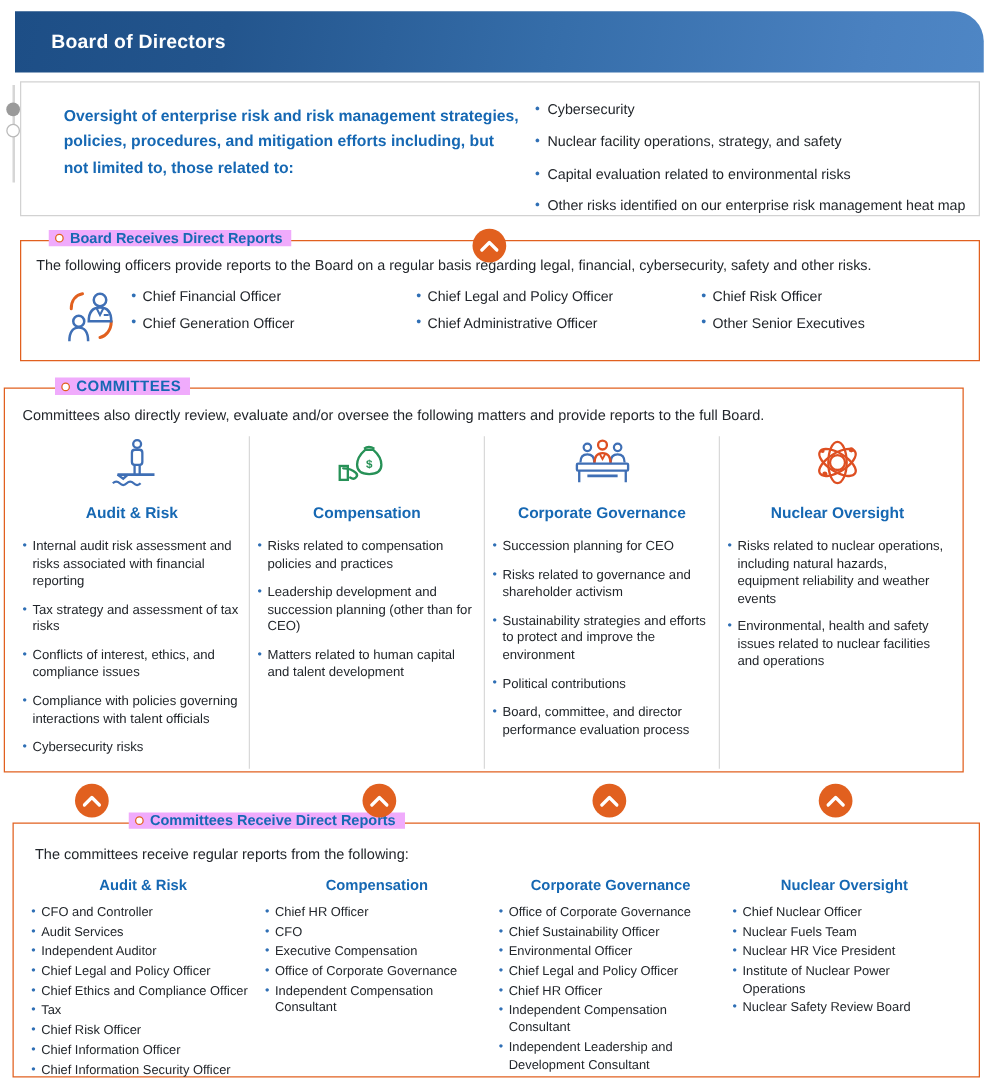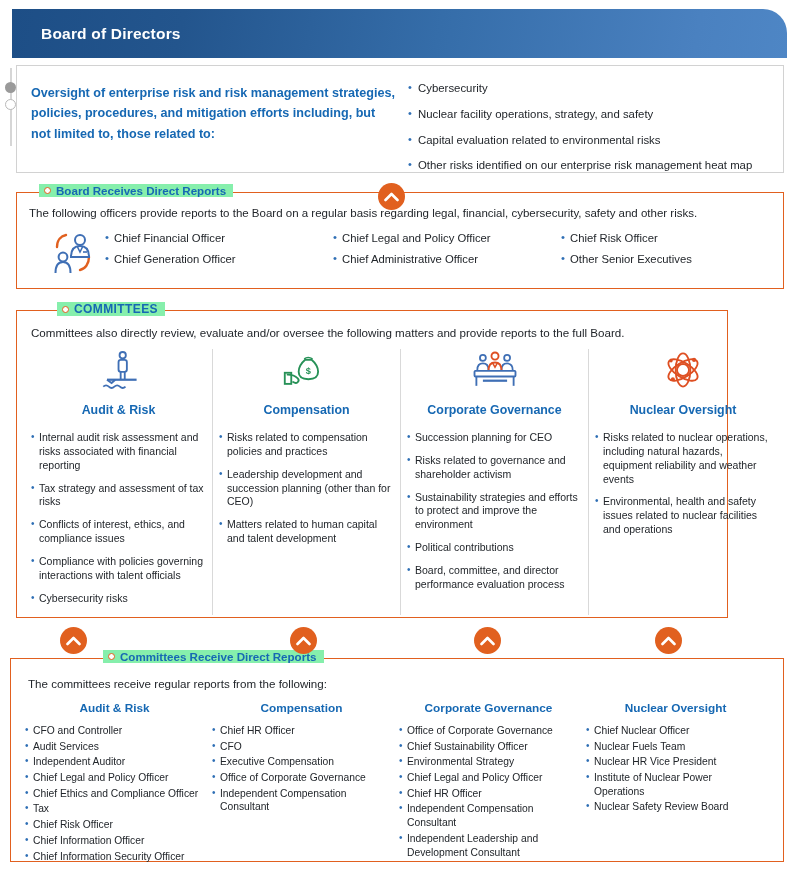--- a/index.html
+++ b/index.html
@@ -27,40 +27,40 @@
   }
   .header-title {
     color:#ffffff; font-size:15.5px; font-weight:bold; letter-spacing:.2px;
     padding-left:29px;
   }
 
   
   .oversight {
     position:absolute; left:16px; top:65px; width:768px; height:108px;
     border:1px solid #d2d2d2; background:#fff;
-    display:flex; align-items:flex-start;
+    display:flex; align-items:flex-start;padding-left:20px;
   }
   .oversight-left {
     width:385px; padding:17px 6px 0 14px;
     color:#1668b3; font-weight:bold; font-size:12.6px; line-height:1.62;
   }
   .oversight-right { flex:1; padding:15px 8px 0 6px; }
   .ov-bullet {
     position:relative; padding-left:10px; font-size:11.4px; color:#22262b;
     line-height:1.3; margin-bottom:11px;
   }
   .ov-bullet:last-child { margin-bottom:0; }
   .ov-bullet::before {
     content:"•"; position:absolute; left:0; top:-1px; color:#2f6fb5; font-size:11px;
   }
 
   
   .fbox { position:absolute; border:1.4px solid #e1601f; background:#fff; }
   .flegend {
-    position:absolute; top:-9px; background:#86efac; padding:0 7px 0 5px;
+    position:absolute; top:-9px; background:#f0abfc; padding:0 7px 0 5px;
     display:flex; align-items:center; gap:5px;
     font-size:11.6px; font-weight:bold; color:#1668b3; white-space:nowrap;
   }
   .flegend .ring {
     width:7px; height:7px; border-radius:50%;
     border:1.6px solid #e1601f; background:#fff; display:inline-block;
   }
   .flegend.upper { font-size:12px; letter-spacing:.4px; }
 
   
@@ -81,21 +81,21 @@
   .br-cols { position:absolute; left:88px; top:38px; width:670px; display:flex; }
   .br-col { width:228px; }
   .br-col:nth-child(3) { width:auto; }
   .br-item {
     position:relative; padding-left:9px; font-size:11.3px; color:#22262b;
     line-height:1.28; margin-bottom:7px;
   }
   .br-item::before { content:"•"; position:absolute; left:0; top:-1px; color:#2f6fb5; }
 
   
-  #committees { left:16px; top:310px; width:712px; height:308px; }
+  #committees { left:3px; top:310px; width:768px; height:308px; }
   .cm-intro {
     position:absolute; left:14px; top:14px; width:740px;
     font-size:11.6px; color:#22262b; line-height:1.3;
   }
   .cm-grid {
     position:absolute; left:8px; top:38px; width:752px; display:flex;
   }
   .cm-col { width:188px; padding:0 6px; }
   .cm-col.divider { border-right:1px solid #d9d9d9; }
   .cm-icon { height:42px; display:flex; align-items:center; justify-content:center; margin-bottom:12px; }
@@ -333,21 +333,21 @@
         <div class="cr-item">CFO</div>
         <div class="cr-item">Executive Compensation</div>
         <div class="cr-item">Office of Corporate Governance</div>
         <div class="cr-item">Independent Compensation Consultant</div>
       </div>
 
       <div class="cr-col">
         <div class="cr-title">Corporate Governance</div>
         <div class="cr-item">Office of Corporate Governance</div>
         <div class="cr-item">Chief Sustainability Officer</div>
-        <div class="cr-item">Environmental Strategy</div>
+        <div class="cr-item">Environmental Officer</div>
         <div class="cr-item">Chief Legal and Policy Officer</div>
         <div class="cr-item">Chief HR Officer</div>
         <div class="cr-item">Independent Compensation Consultant</div>
         <div class="cr-item">Independent Leadership and Development Consultant</div>
       </div>
 
       <div class="cr-col">
         <div class="cr-title">Nuclear Oversight</div>
         <div class="cr-item">Chief Nuclear Officer</div>
         <div class="cr-item">Nuclear Fuels Team</div>

